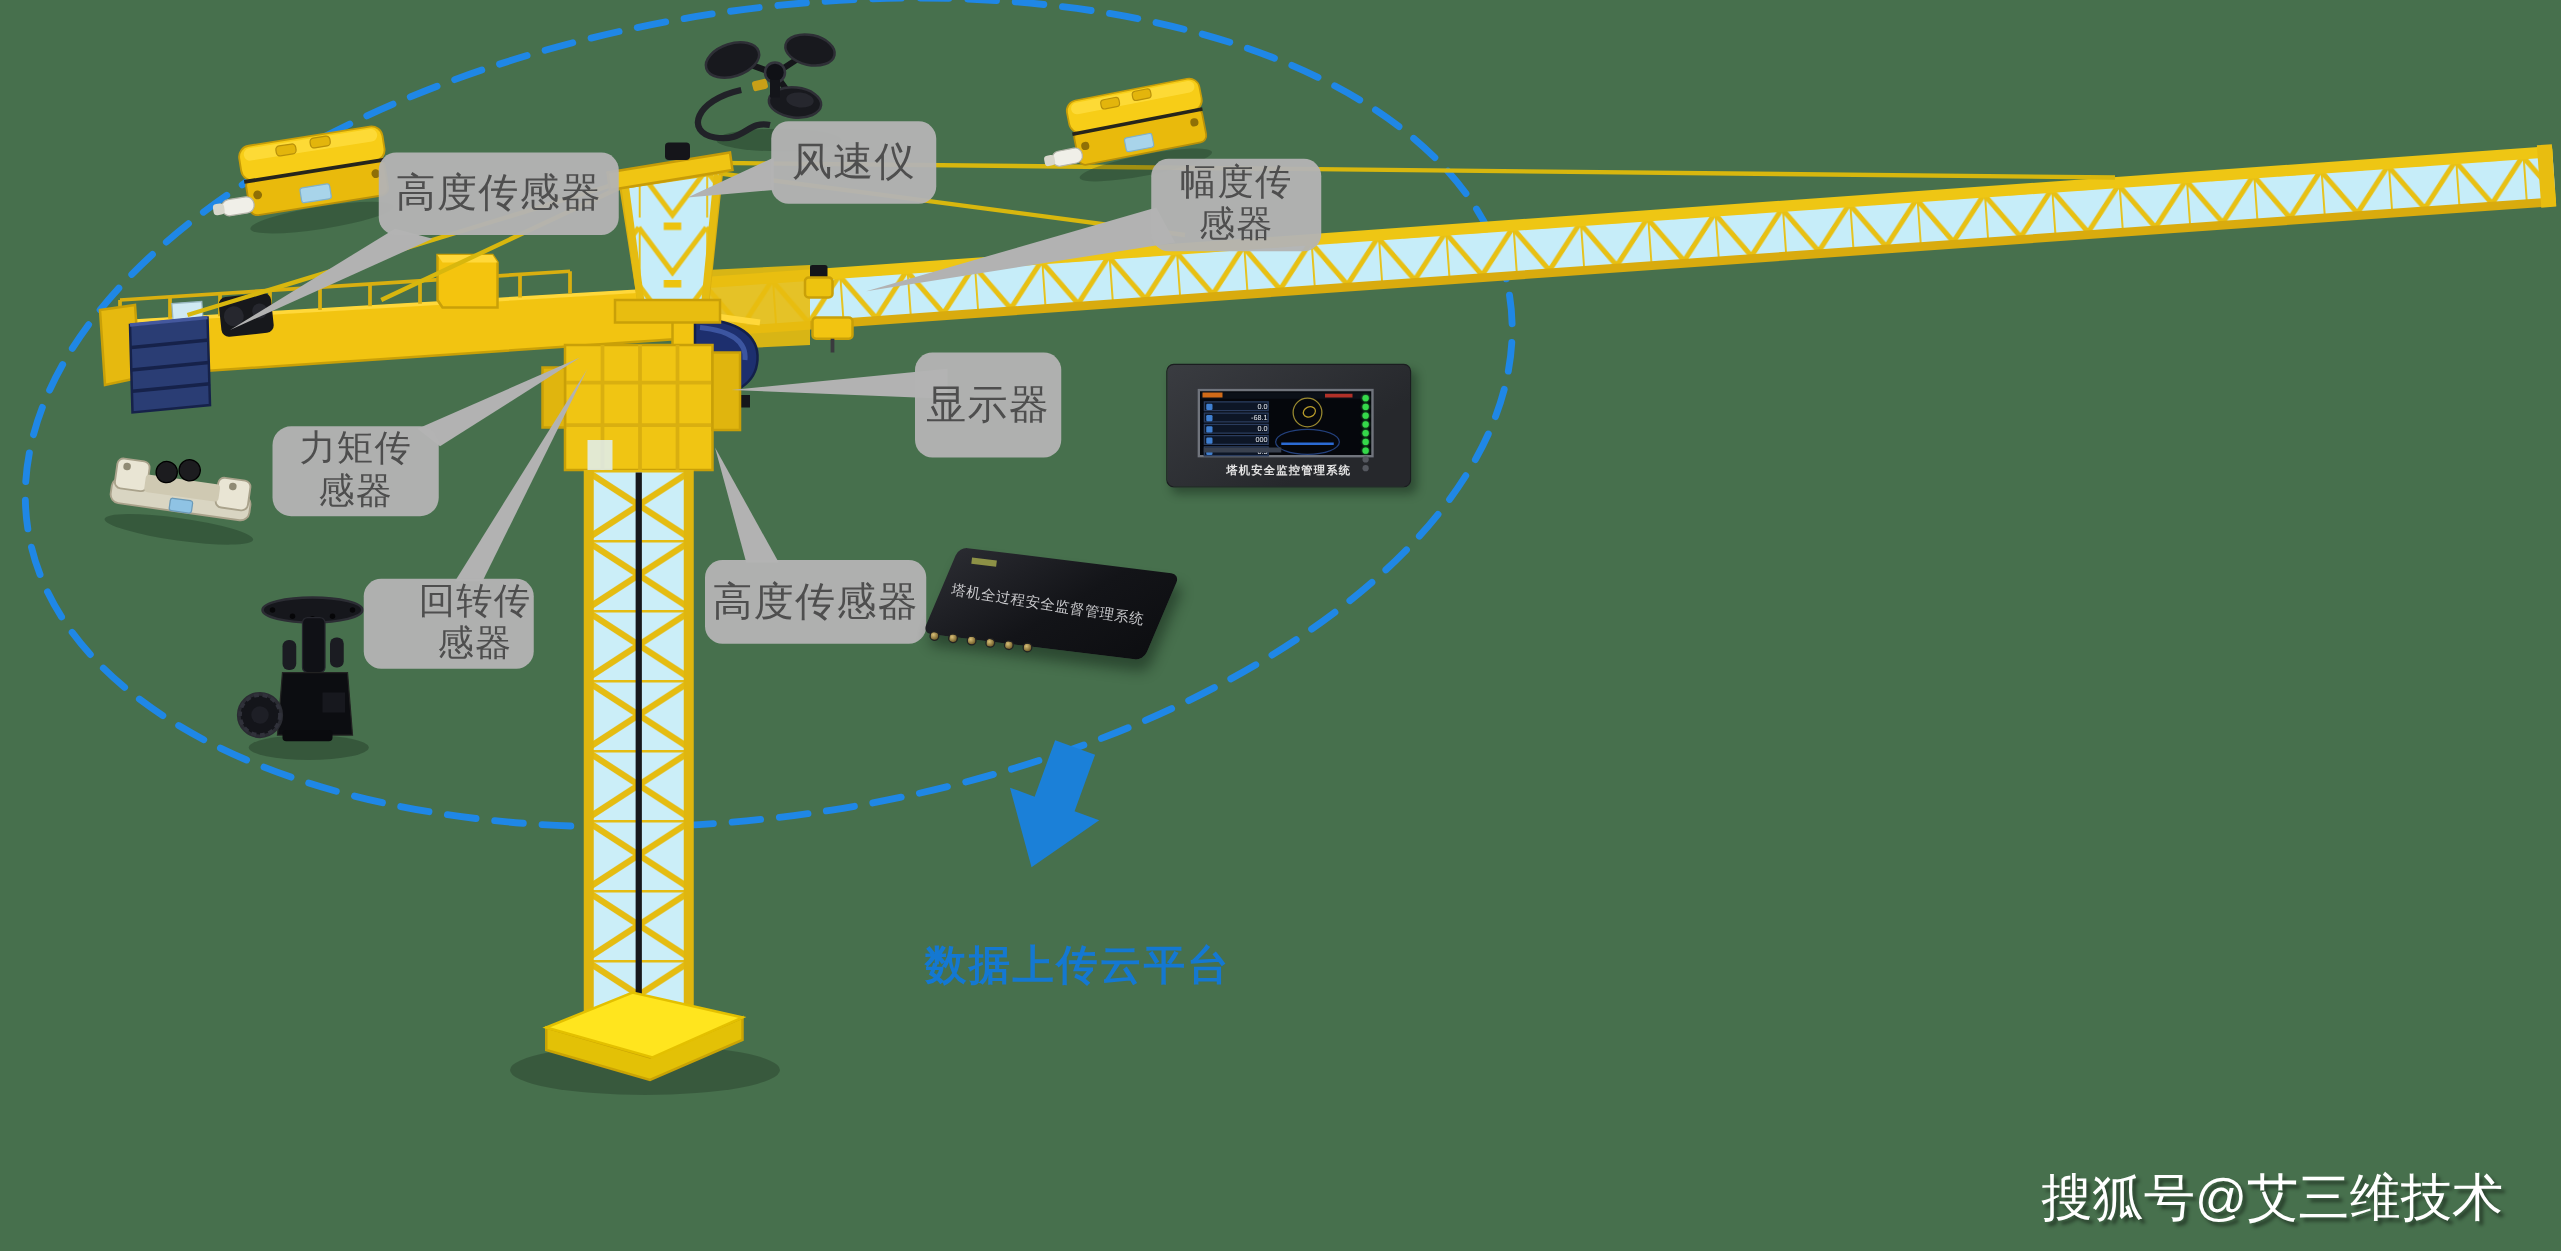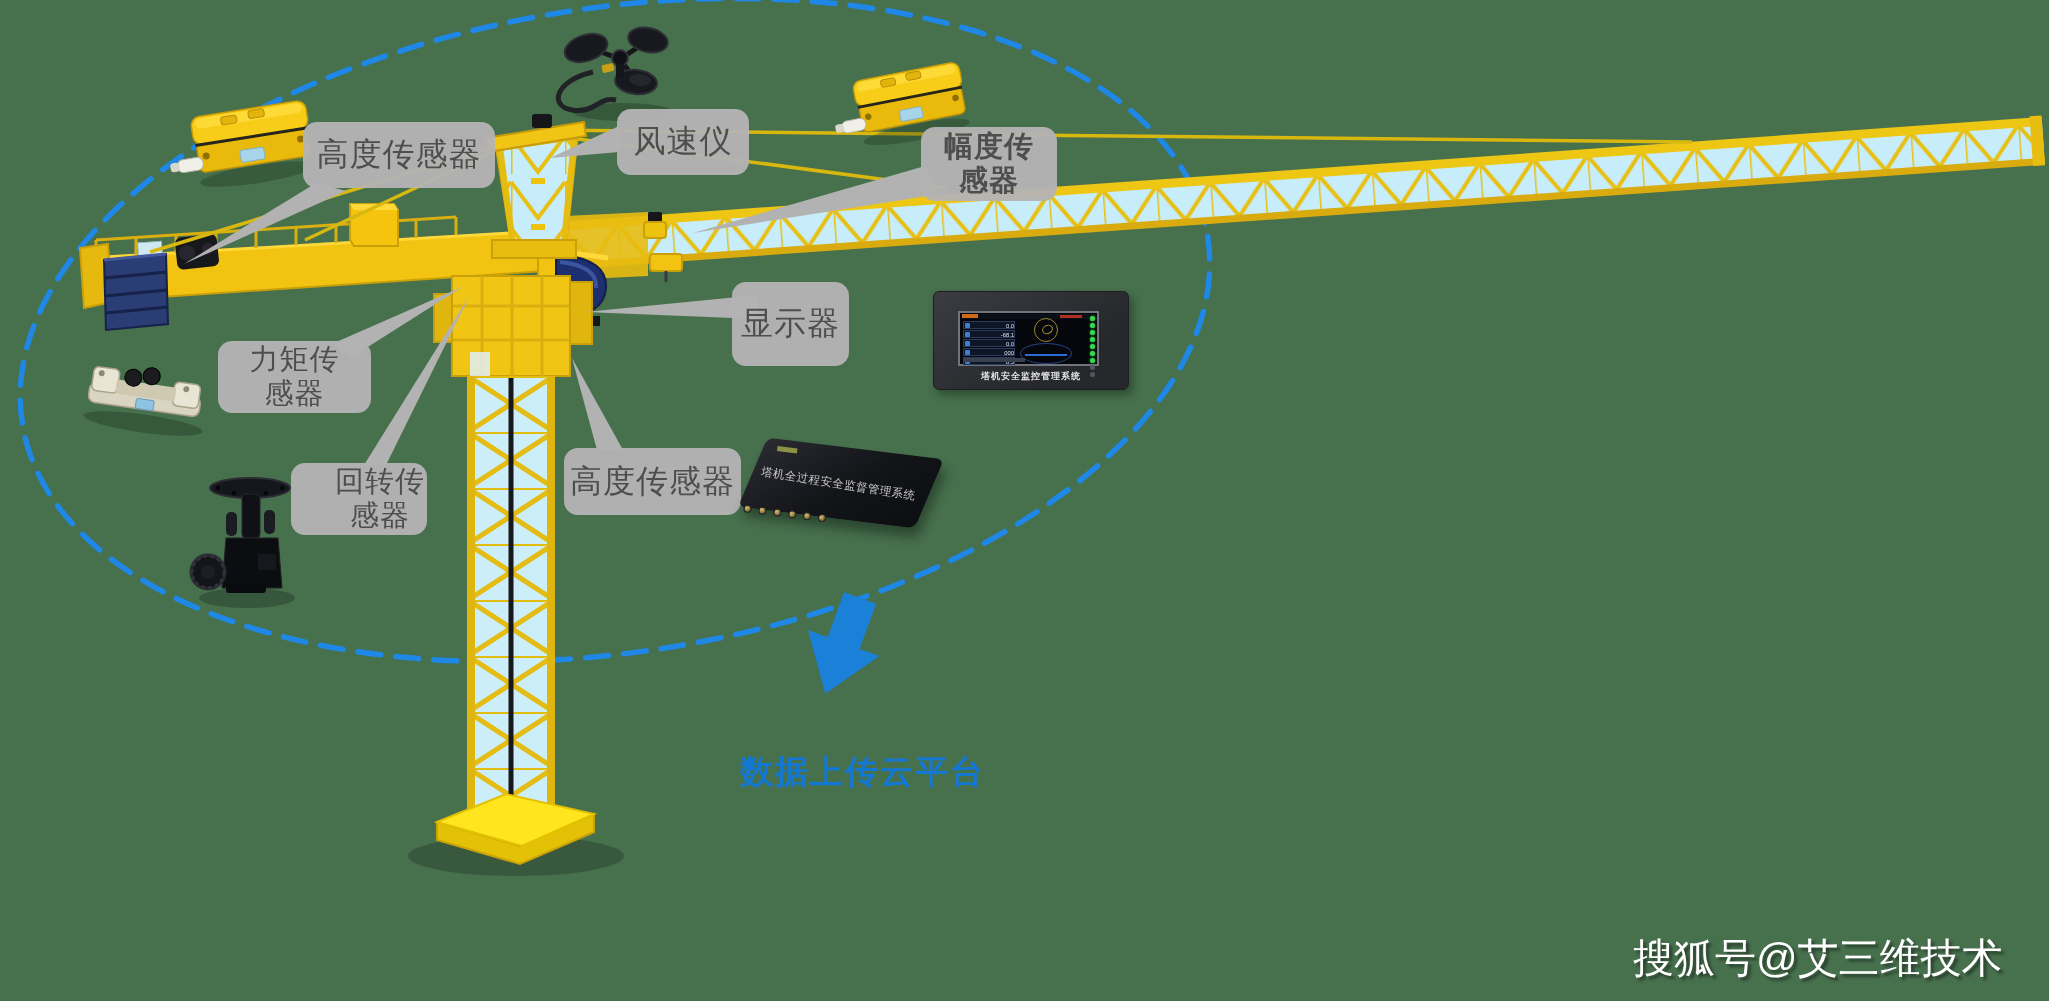--- a/index.html
+++ b/index.html
@@ -269,28 +269,28 @@
     <rect x="34" y="108" width="40" height="9" rx="3" fill="#0a0b0e"></rect>
   </g>
 
   <g transform="translate(843,645) rotate(20)">
     <polygon points="-17,-50 17,-50 17,-2 38,-2 0,52 -38,-2 -17,-2" fill="#1b80d8"></polygon>
   </g>
 </svg>
 
 <div class="callout" style="left:303px; top:122px; width:192px; height:66px; font-size:32px;">高度传感器</div>
 
-<div class="callout" style="left:617px; top:97px; width:132px; height:66px; font-size:32px;margin-top:12px;">风速仪</div>
-
-<div class="callout" style="left:921px; top:127px; width:136px; height:74px; font-size:29px;font-weight:bold;">幅度传
+<div class="callout" style="left:617px; top:97px; width:132px; height:66px; font-size:32px;">风速仪</div>
+
+<div class="callout" style="left:921px; top:127px; width:136px; height:74px; font-size:29px;">幅度传
 感器</div>
 
 <div class="callout" style="left:732px; top:282px; width:117px; height:84px; font-size:32px;">显示器</div>
 
-<div class="callout" style="left:218px; top:341px; width:153px; height:72px; font-size:29px;">力矩传
+<div class="callout" style="left:218px; top:341px; width:133px; height:72px; font-size:29px;border-radius:15px;">力矩传
 感器</div>
 
 <div class="callout" style="left:291px; top:463px; width:136px; height:72px; font-size:29px;padding-left:42px;">回转传
 感器</div>
 
 <div class="callout" style="left:564px; top:448px; width:177px; height:67px; font-size:32px;">高度传感器</div>
 
 <div class="monitor">
   <div class="monitor-screen">
     <div class="scr-topbar">

